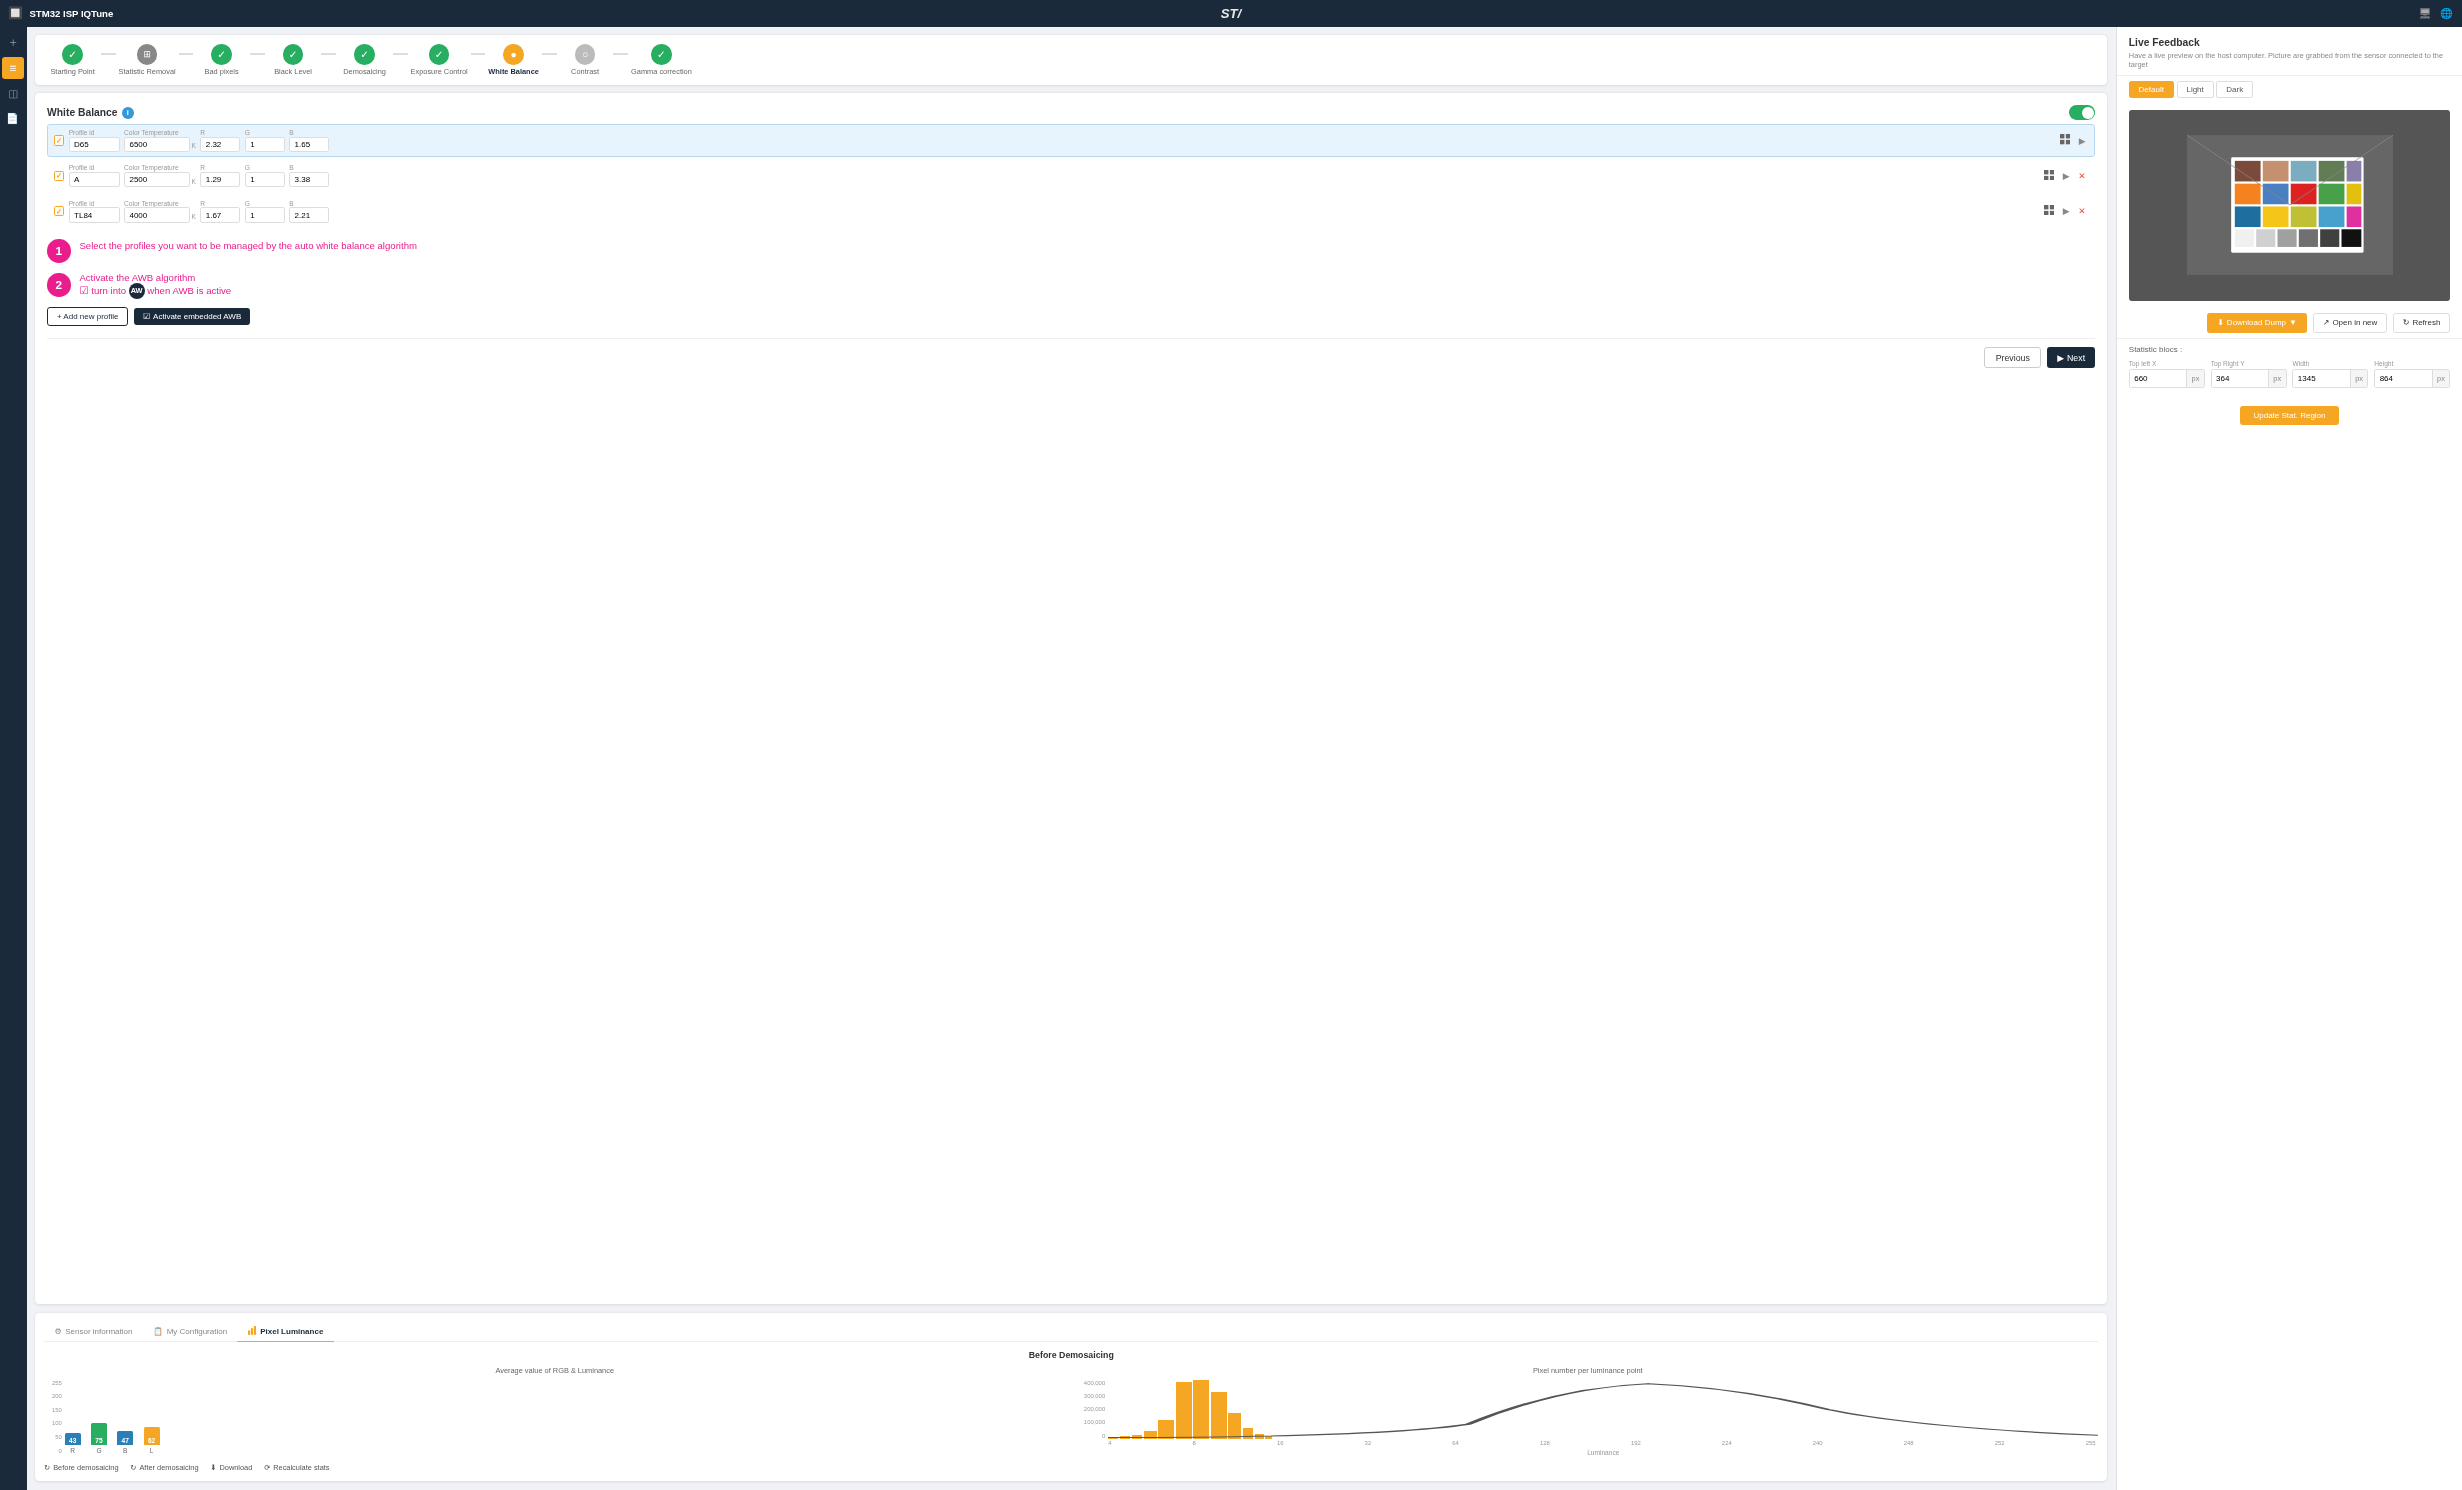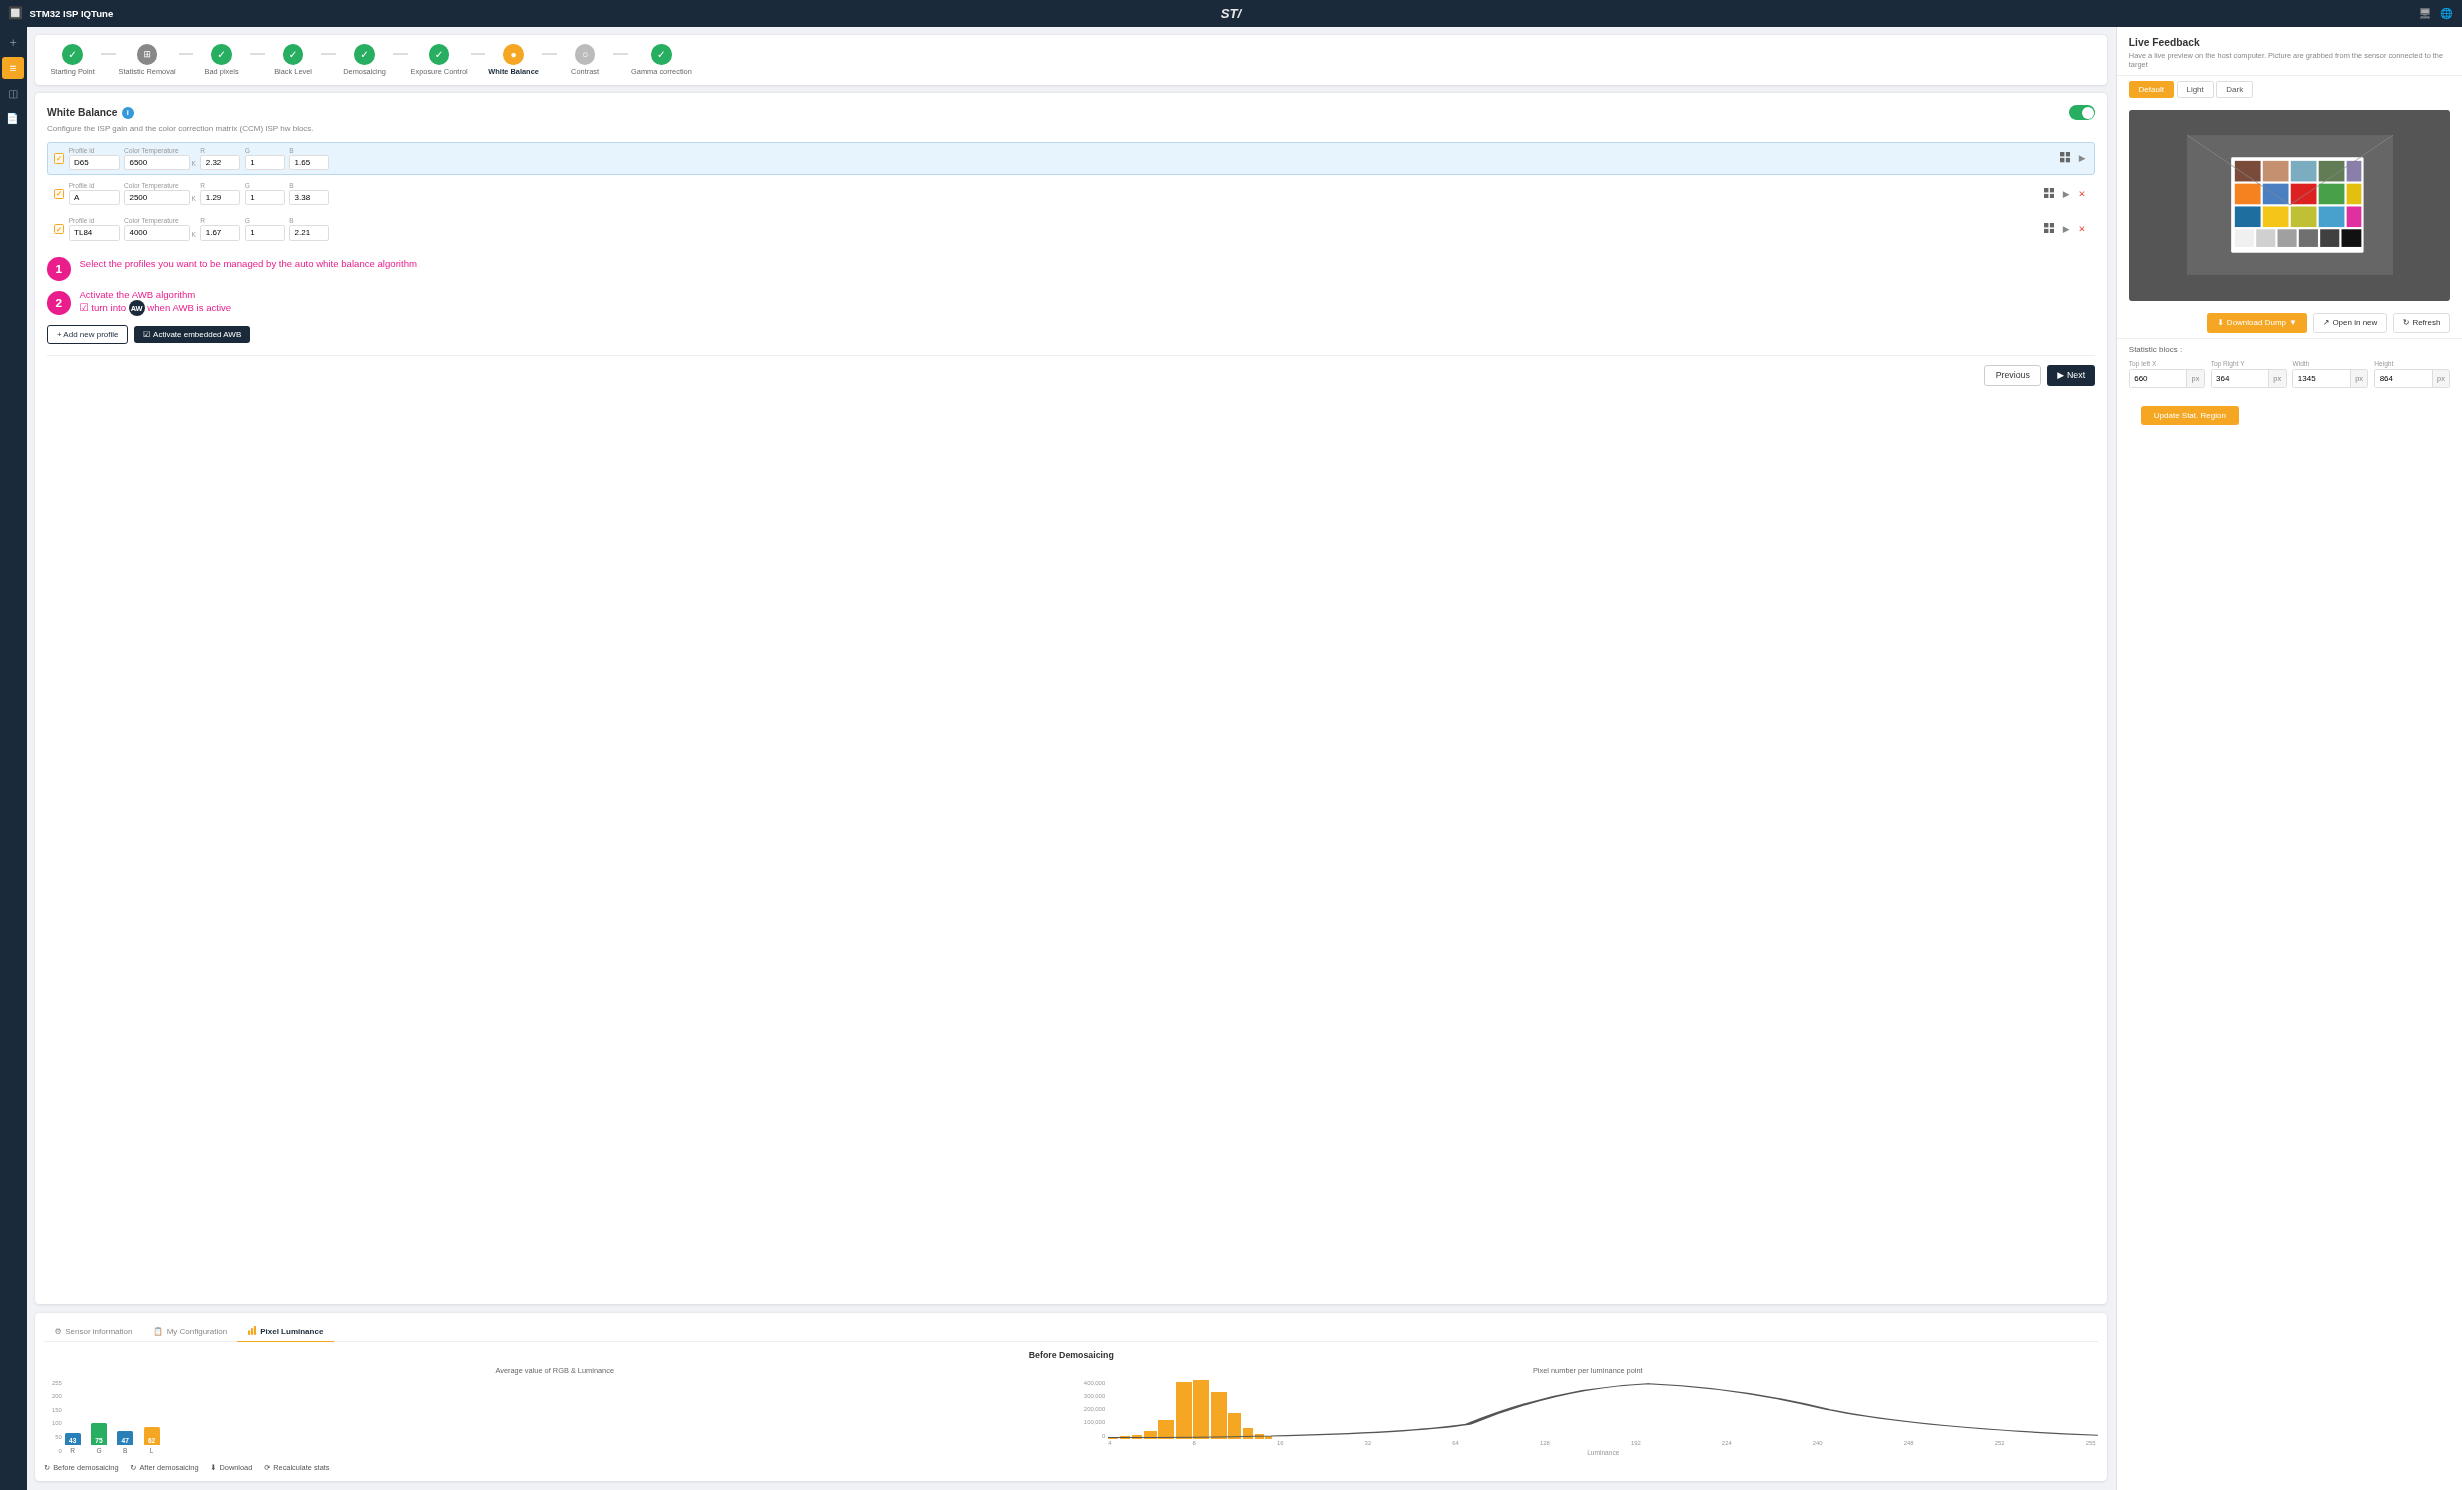--- a/index.html
+++ b/index.html
@@ -330,21 +330,20 @@
     </div>
 
     <div class="wb-card">
       <div class="wb-card-header">
         <div class="wb-title">
           <span>White Balance</span>
           <div class="info-icon">i</div>
         </div>
         <div class="toggle"></div>
       </div>
-      <div class="wb-desc">Configure the ISP gain and the color correction matrix (CCM) ISP hw blocs.</div>
 
       <div class="profile-table">
 
         <div class="profile-row highlighted" style="position:relative;">
           <div class="styled-check checked"></div>
           <div class="profile-field">
             <span class="field-label">Profile id</span>
             <input class="field-input profile-id" value="D65" style="">
           </div>
           <div class="profile-field">
@@ -729,20 +728,20 @@
         <div class="stat-field">
           <span class="stat-field-label">Height</span>
           <div class="stat-field-input-wrap">
             <input class="stat-field-input" value="864" style="">
             <span class="stat-field-unit">px</span>
           </div>
         </div>
       </div>
     </div>
 
-    <div style="padding: 5.9px 11.8px; display:flex; justify-content:flex-start;">
+    <div style="padding: 5.9px 11.8px; display:flex; justify-content:center;">
       <button class="btn-update">Update Stat. Region</button>
     </div>
 
   </div>
 
 </div>
 
 
 </body></html>

